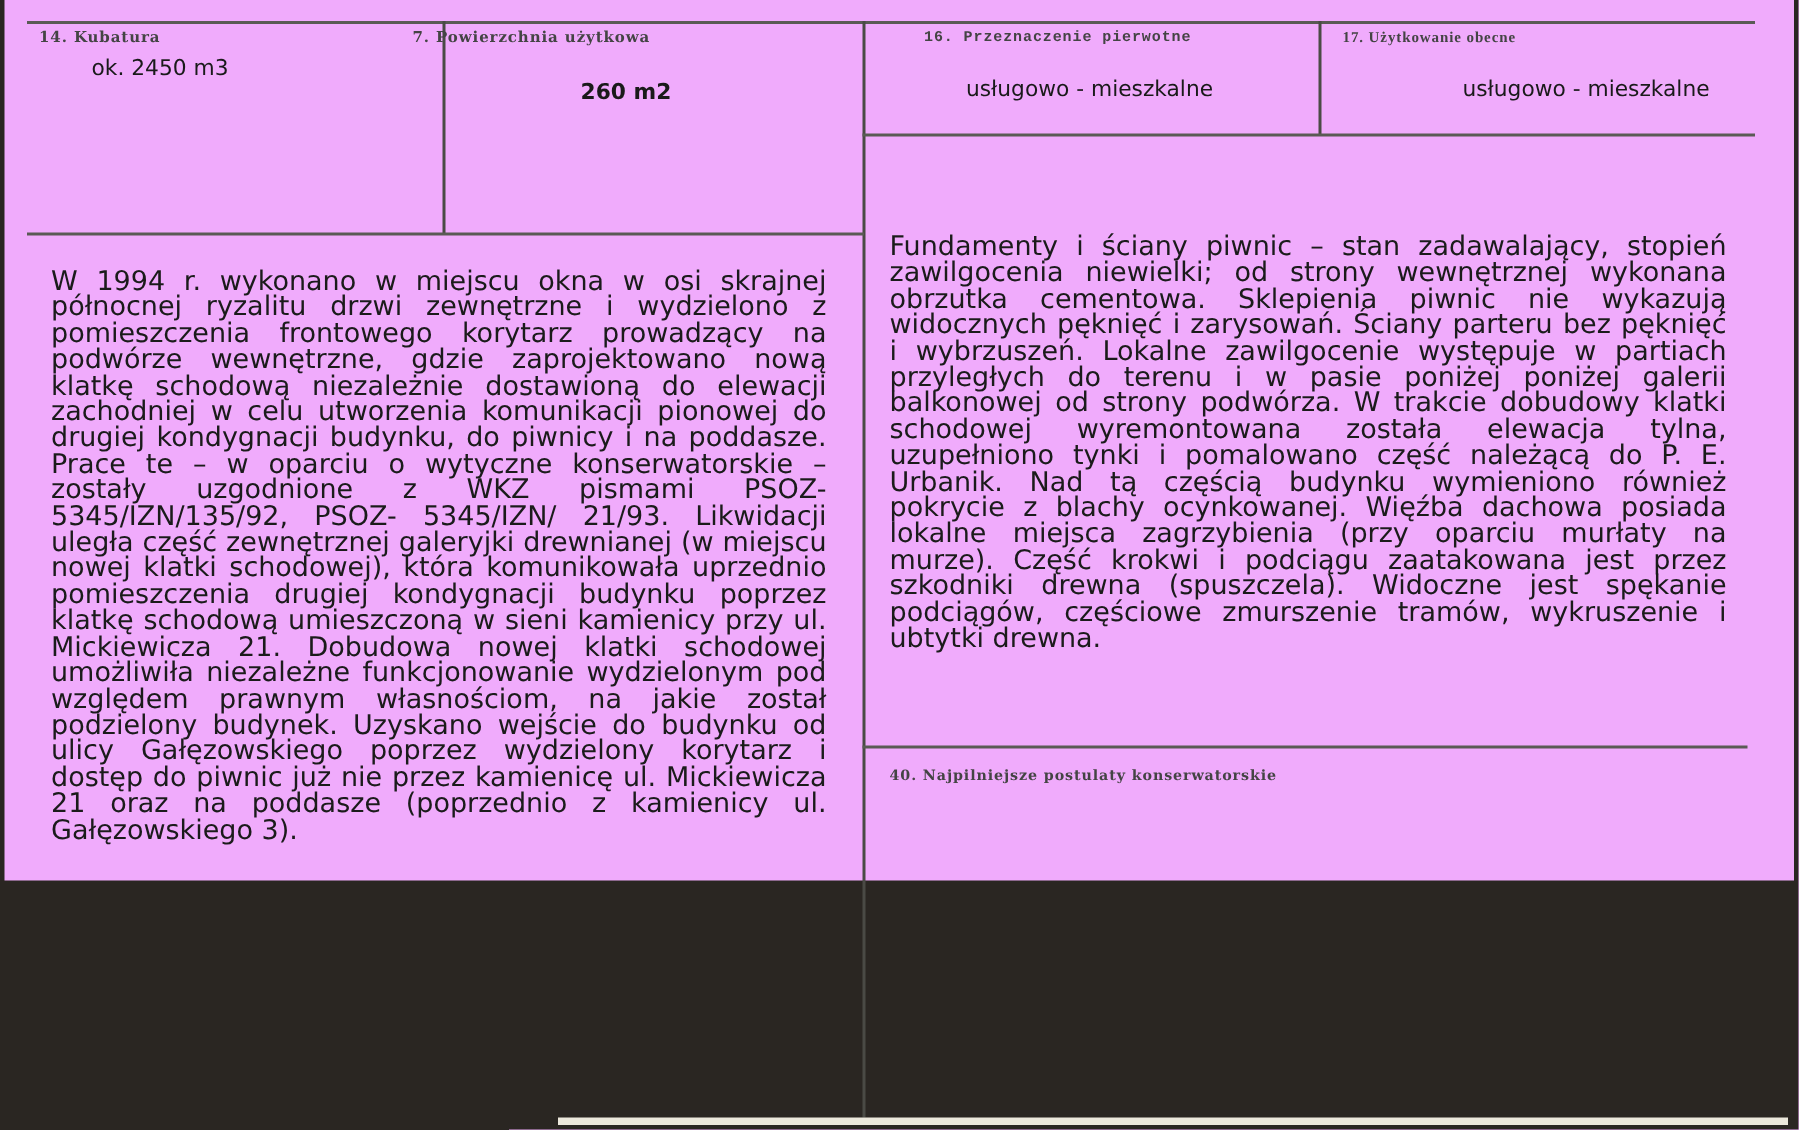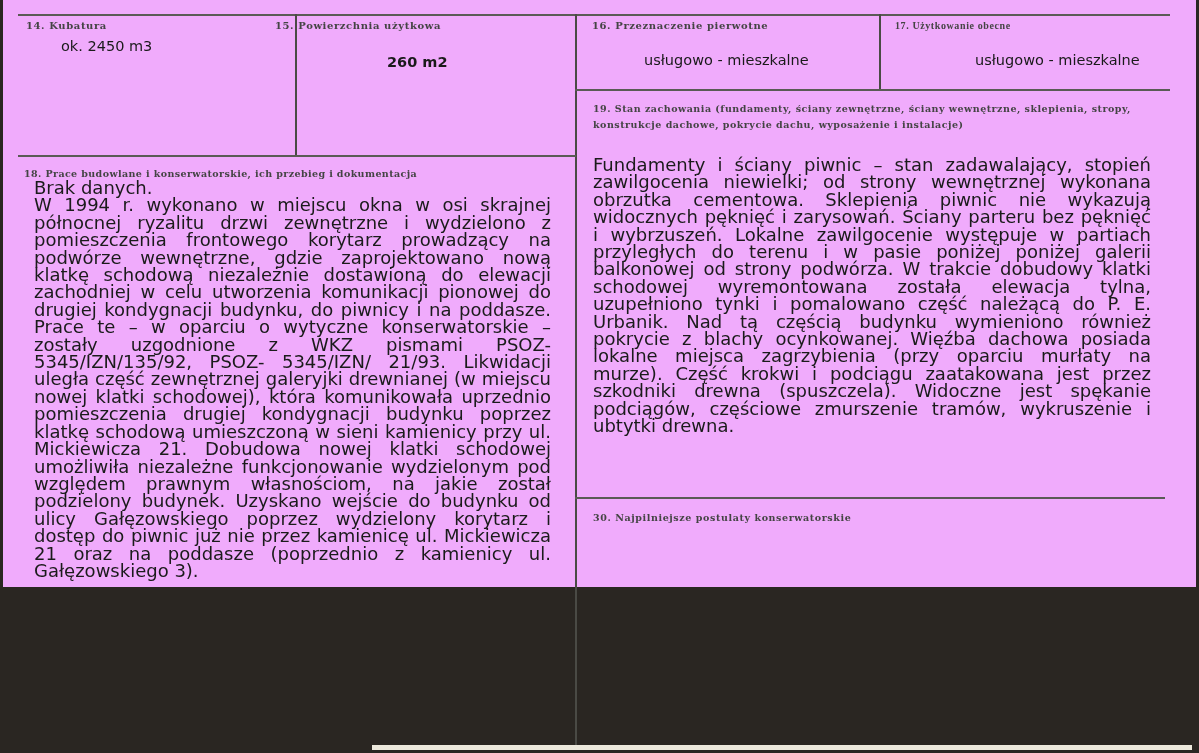--- a/index.html
+++ b/index.html
@@ -44,35 +44,32 @@
   <div class="line-v" style="left:572px; top:14px; height:731px;"></div>
   <div class="line-v" style="left:876px; top:14px; height:76px;"></div>
 
   <div class="line-h" style="left:15px; top:155px; width:558px;"></div>
   <div class="line-h" style="left:572px; top:89px; width:595px;"></div>
   <div class="line-h" style="left:572px; top:497px; width:590px;"></div>
 
   <div class="label" style="left:23px; top:20px;">14. Kubatura</div>
   <div class="value" style="left:58px; top:38px;">ok. 2450 m3</div>
 
-  <div class="label" style="left:272px; top:20px; left:272px;">15. Powierzchnia użytkowa</div>
+  <div class="label" style="left:272px; top:20px; left:272px;">7. Powierzchnia użytkowa</div>
   <div class="value" style="left:384px; top:54px;font-weight:bold;">260 m2</div>
 
-  <div class="label" style="left:589px; top:20px;">16. Przeznaczenie pierwotne</div>
+  <div class="label" style="left:613px; top:20px;font-family:Liberation Mono, monospace;">16. Przeznaczenie pierwotne</div>
   <div class="value" style="left:641px; top:52px;">usługowo - mieszkalne</div>
 
   <div class="label" style="left:892px; top:20px;font-family:Liberation Serif, serif;">17. Użytkowanie obecne</div>
   <div class="value" style="left:972px; top:52px;">usługowo - mieszkalne</div>
 
-  <div class="label" style="left:21px; top:168px; font-size:9.5px; letter-spacing:0.4px;">18. Prace budowlane i konserwatorskie, ich przebieg i dokumentacja</div>
   <div class="body" style="left:31px; top:179px; width:517px;">
-    <p>Brak danych.</p>
     <p>W 1994 r. wykonano w miejscu okna w osi skrajnej północnej ryzalitu drzwi zewnętrzne i wydzielono z pomieszczenia frontowego korytarz prowadzący na podwórze wewnętrzne, gdzie zaprojektowano nową  klatkę schodową niezależnie dostawioną do elewacji zachodniej w celu utworzenia komunikacji pionowej do drugiej kondygnacji budynku, do piwnicy i na poddasze. Prace te – w oparciu o wytyczne konserwatorskie – zostały uzgodnione z WKZ pismami PSOZ-5345/IZN/135/92, PSOZ-  5345/IZN/ 21/93. Likwidacji uległa część zewnętrznej galeryjki drewnianej (w miejscu nowej klatki schodowej), która komunikowała uprzednio pomieszczenia drugiej kondygnacji budynku poprzez klatkę schodową umieszczoną w sieni kamienicy przy ul. Mickiewicza 21. Dobudowa nowej klatki schodowej umożliwiła niezależne funkcjonowanie wydzielonym pod względem prawnym własnościom, na jakie został podzielony budynek. Uzyskano wejście do budynku od ulicy Gałęzowskiego poprzez wydzielony korytarz i dostęp do piwnic już nie przez kamienicę ul. Mickiewicza 21 oraz na poddasze (poprzednio z kamienicy ul. Gałęzowskiego 3).</p>
   </div>
 
-  <div class="label wrap" style="left:590px; top:101px; width:555px; font-size:9.5px; letter-spacing:0.5px; text-indent:0; padding-left:0;">19. Stan zachowania (fundamenty, ściany zewnętrzne, ściany wewnętrzne, sklepienia, stropy, konstrukcje dachowe, pokrycie dachu, wyposażenie i instalacje)</div>
   <div class="body" style="left:590px; top:156px; width:558px;">Fundamenty i ściany piwnic – stan zadawalający, stopień zawilgocenia niewielki; od strony wewnętrznej wykonana obrzutka cementowa. Sklepienia piwnic nie wykazują widocznych pęknięć i zarysowań. Ściany parteru bez pęknięć i wybrzuszeń. Lokalne zawilgocenie występuje w partiach przyległych do terenu i w pasie poniżej poniżej galerii balkonowej od strony podwórza. W trakcie dobudowy klatki schodowej wyremontowana została elewacja tylna, uzupełniono tynki i pomalowano część należącą do P. E. Urbanik. Nad tą częścią budynku wymieniono również pokrycie z blachy ocynkowanej. Więźba dachowa posiada lokalne miejsca zagrzybienia (przy oparciu murłaty na murze). Część krokwi i podciągu zaatakowana jest przez szkodniki drewna (spuszczela). Widoczne jest spękanie podciągów, częściowe zmurszenie tramów, wykruszenie i ubtytki drewna.</div>
 
-  <div class="label" style="left:590px; top:512px; font-size:9.5px;">30. Najpilniejsze postulaty konserwatorskie</div>
+  <div class="label" style="left:590px; top:512px; font-size:9.5px;">40. Najpilniejsze postulaty konserwatorskie</div>
 
 </div>
 
 <div class="bottom-strip"></div>
 
 </body></html>

